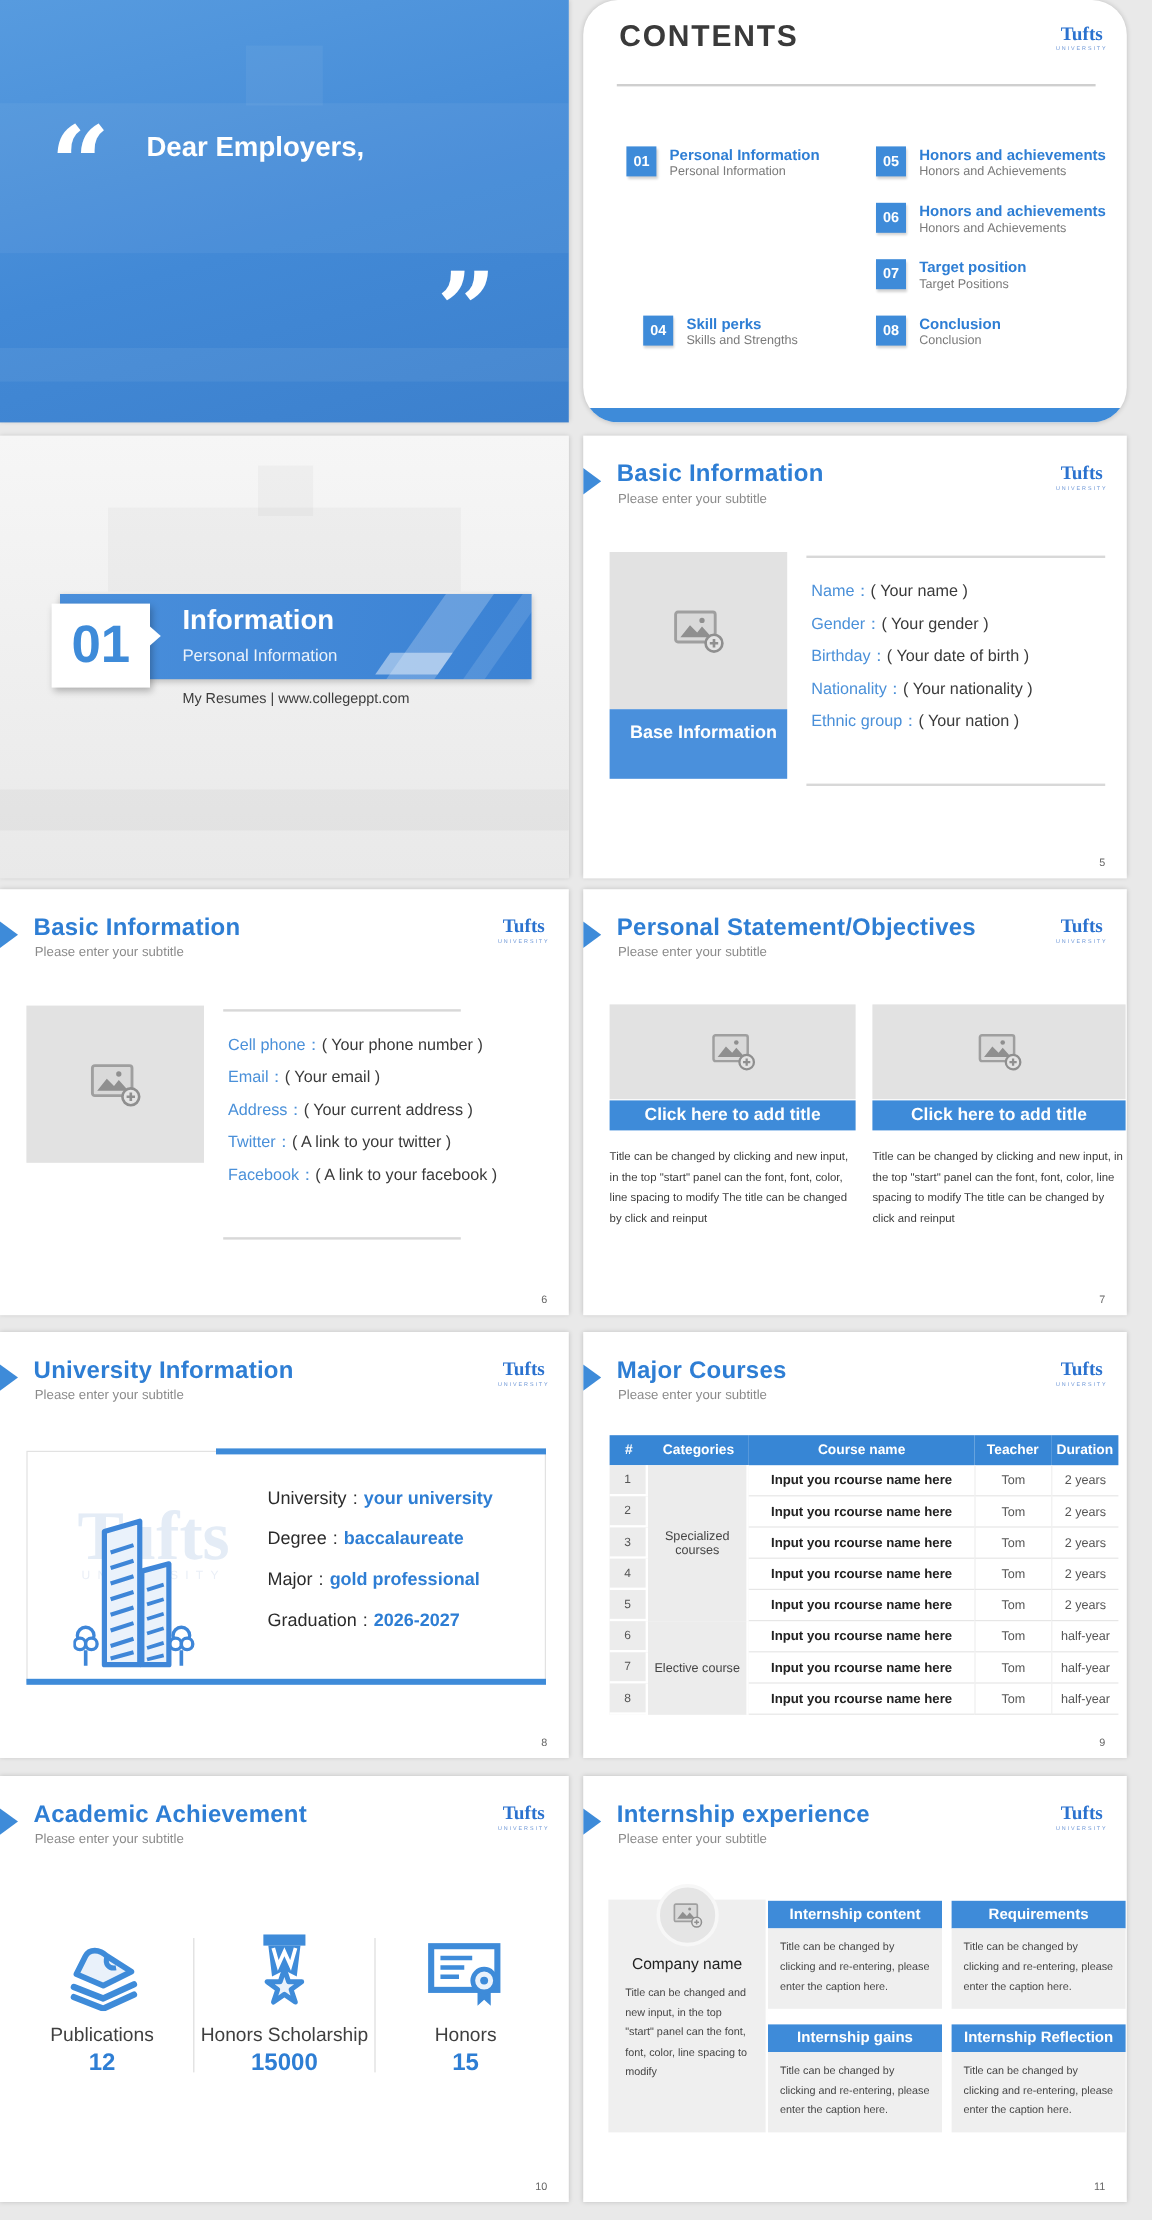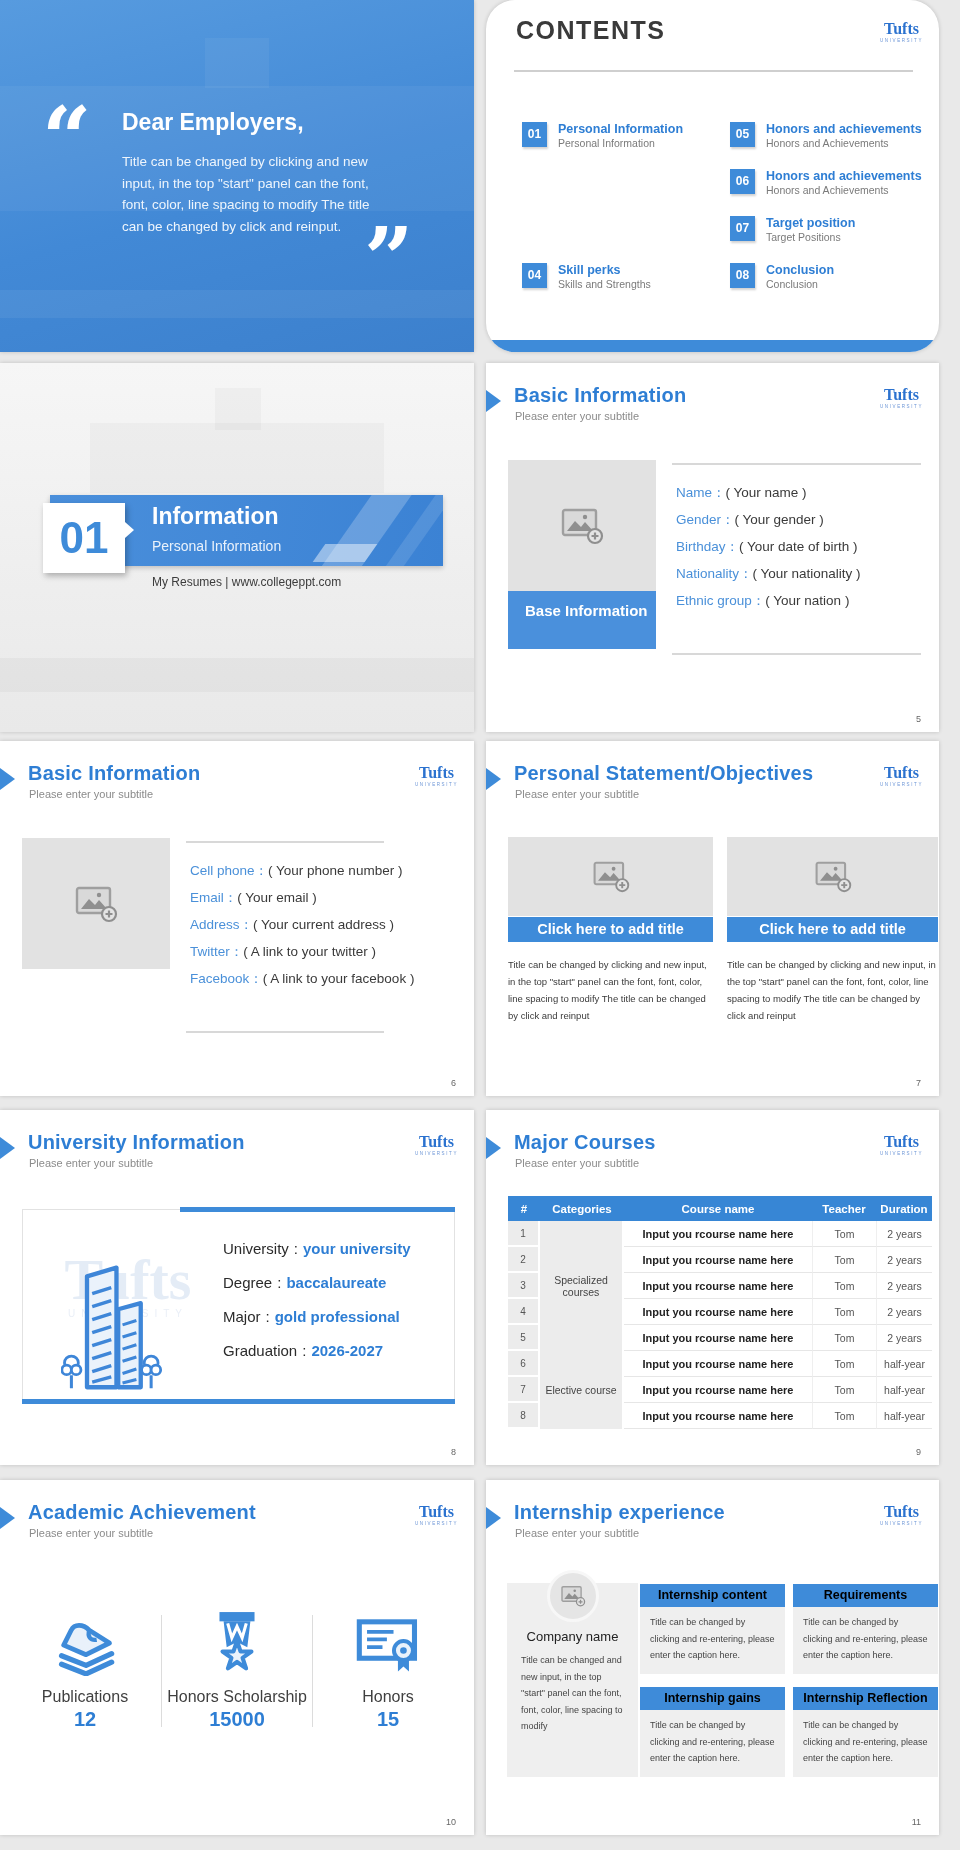--- a/index.html
+++ b/index.html
@@ -108,21 +108,21 @@
   .stat-v{font-size:20px;font-weight:bold;color:#2e7ed4;margin-top:2px;}
   .stat-div{position:absolute;top:135px;width:1px;height:112px;background:#dcdcdc;}
 
   
   .co-card{position:absolute;left:21px;top:103px;width:131px;height:194px;background:#efefef;}
   .co-circle{position:absolute;left:50%;margin-left:-26px;top:-13px;width:52px;height:52px;border-radius:50%;
     background:#e5e5e5;border:3px solid #f7f7f7;box-sizing:border-box;display:flex;align-items:center;justify-content:center;}
   .co-name{margin-top:46px;text-align:center;font-weight:normal;font-size:13px;color:#222;}
   .co-desc{margin:8px 12px 0 14px;font-size:9px;line-height:16.5px;color:#454545;}
   .ibox{position:absolute;width:145px;}
-  .ibox-h{height:23px;background:#3e8bd9;color:#000000;font-weight:bold;font-size:12.5px;text-align:center;line-height:23px;}
+  .ibox-h{height:23px;background:#3e8bd9;color:#ffffff;font-weight:bold;font-size:12.5px;text-align:center;line-height:23px;}
   .ibox-b{background:#efefef;height:67px;padding:7px 9px 0 10px;font-size:9px;line-height:16.5px;color:#454545;box-sizing:border-box;}
 </style>
 </head>
 <body>
 
 <svg width="0" height="0" style="position:absolute" aria-hidden="true">
   <defs>
     <symbol id="icon-img" viewBox="0 0 44 38">
       <rect x="3" y="3" width="33" height="25" rx="2" fill="#d9d9d9" stroke="#9f9f9f" stroke-width="2.4"></rect>
       <circle cx="25" cy="10" r="2.2" fill="#8f8f8f"></circle>
@@ -165,45 +165,39 @@
     </symbol>
   </defs>
 </svg>
 
 <div class="slide" id="s-quote" style="left:0;top:0;width:474px;height:352px;">
   <div class="qbg1"></div>
   <div class="qbg2"></div>
   <div class="qbg3"></div>
   <div class="q-open">“</div>
   <div class="q-title">Dear Employers,</div>
-  <div class="q-body">
-    <div class="q-line">Title can be changed by clicking and new</div>
-    <div class="q-line">input, in the top "start" panel can the font,</div>
-    <div class="q-line">font, color, line spacing to modify The title</div>
-    <div class="q-line">can be changed by click and reinput.</div>
-  </div>
   <div class="q-close">”</div>
 </div>
 
 <div class="slide" id="s-contents" style="left:486px;top:0;width:453px;height:352px;border-radius:29px;">
   <div class="toc-title">CONTENTS</div>
   <div class="logo" style="top:22px;">
     <div class="lg1">Tufts</div>
     <div class="lg2">UNIVERSITY</div>
   </div>
   <div class="toc-div"></div>
 
   <div class="toc-item" style="left:36px;top:122px;">
     <div class="toc-num">01</div>
     <div class="toc-txt">
         <div class="toc-t">Personal Information</div>
     <div class="toc-s">Personal Information</div>
       </div>
   </div>
-  <div class="toc-item" style="left:36px;top:263px;padding-left:40px;">
+  <div class="toc-item" style="left:50px;top:263px;padding-left:40px;">
     <div class="toc-num">04</div>
     <div class="toc-txt">
         <div class="toc-t">Skill perks</div>
     <div class="toc-s">Skills and Strengths</div>
       </div>
   </div>
   <div class="toc-item" style="left:244px;top:122px;">
     <div class="toc-num">05</div>
     <div class="toc-txt">
         <div class="toc-t">Honors and achievements</div>

